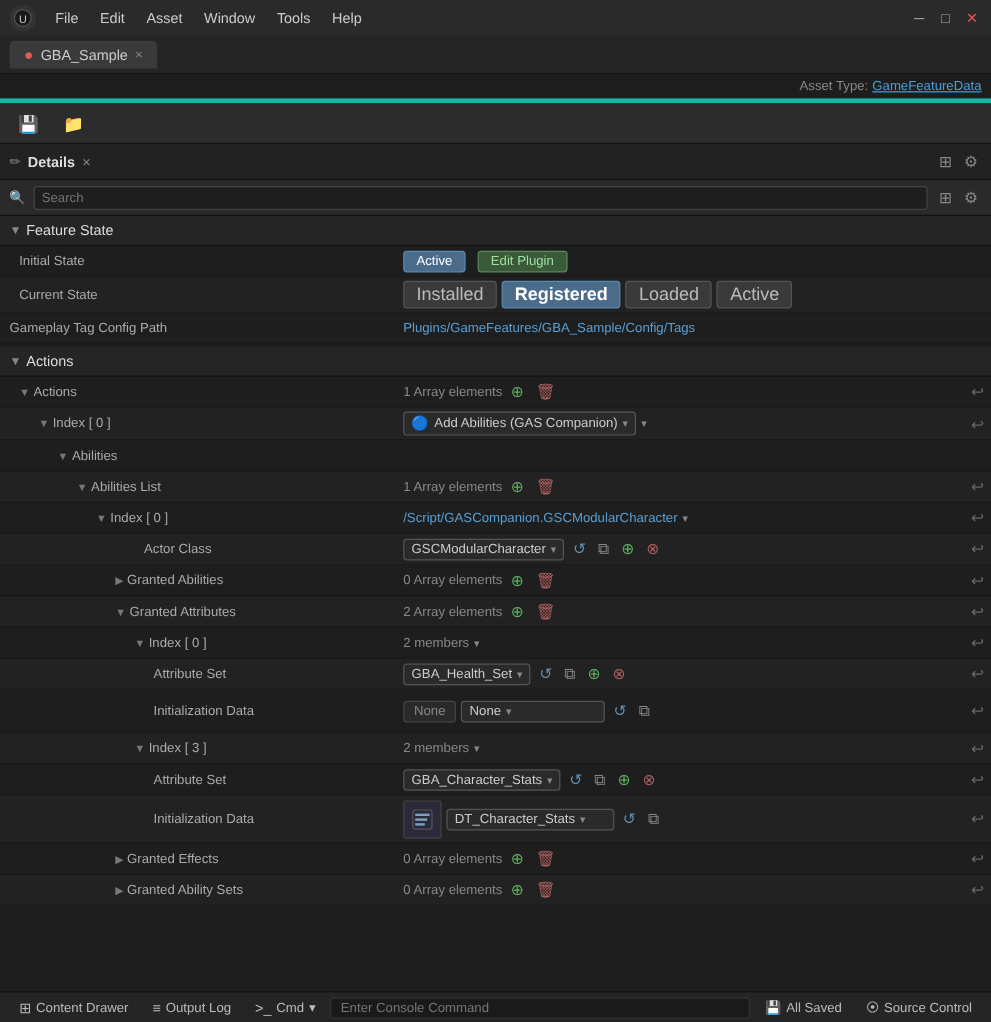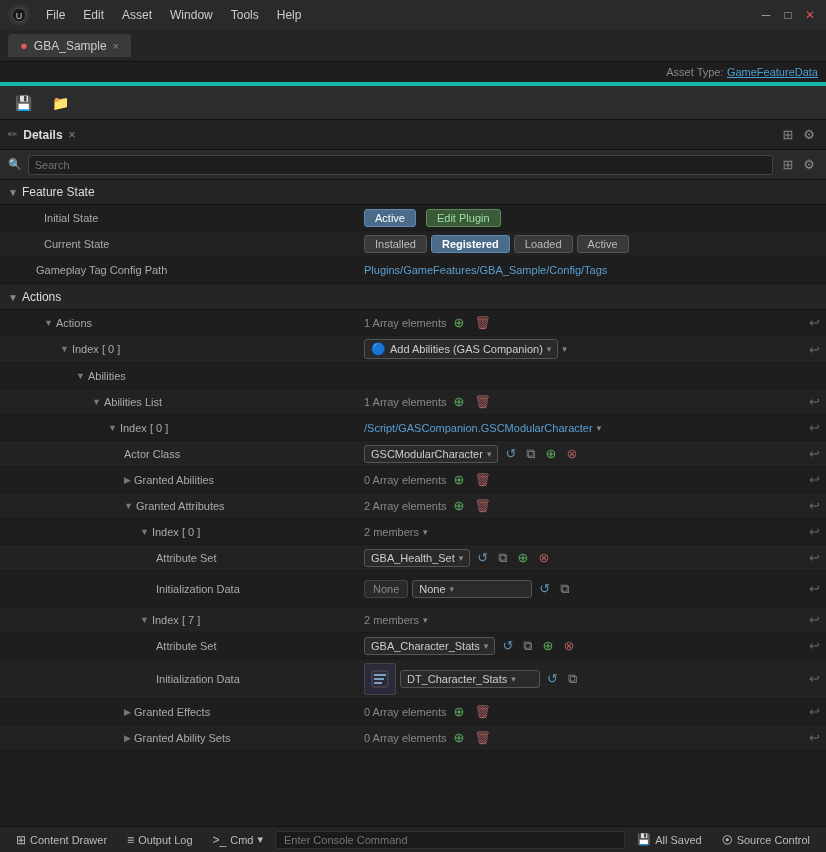--- a/index.html
+++ b/index.html
@@ -168,21 +168,21 @@
     .section-label { color: #ddd; font-size: 12px; font-weight: 500; }
 
     
     .state-btn {
       background: #3a3a3a;
       border: 1px solid #555;
       color: #bbb;
       padding: 2px 10px;
       border-radius: 3px;
       cursor: pointer;
-      font-size: 11px;
+      font-size: 15px;
     }
     .state-btn.active {
       background: #4a6b8a;
       border-color: #5a8ab0;
       color: #fff;
       font-weight: bold;
     }
     .edit-plugin-btn {
       background: #3a5a3a;
       border: 1px solid #5a8a5a;
@@ -317,21 +317,20 @@
     .full-row {
       display: flex;
       width: 100%;
     }
     .label-col {
       width: 330px;
       flex-shrink: 0;
       padding: 4px 8px;
       display: flex;
       align-items: center;
-      margin-left: 28px;
     }
     .value-col {
       flex: 1;
       padding: 3px 6px;
       display: flex;
       align-items: center;
       gap: 4px;
       flex-wrap: wrap;
     }
     .actions-col {
@@ -527,21 +526,21 @@
         <span class="dropdown-arrow" style="color:#888;">▾</span>
       </div>
       <div class="actions-col">
         <span class="undo-btn">↩</span>
       </div>
     </div>
   </div>
 
   <div class="tree-row alt">
     <div class="full-row">
-      <div class="label-col" style="padding-left:96px;">
+      <div class="label-col" style="padding-left:120px;">
         <span class="tree-label">Actor Class</span>
       </div>
       <div class="value-col">
         <div class="dropdown">
           <span>GSCModularCharacter</span>
           <span class="dropdown-arrow">▾</span>
         </div>
         <button class="row-icon-btn blue">↺</button>
         <button class="row-icon-btn">⧉</button>
         <button class="row-icon-btn green">⊕</button>
@@ -641,21 +640,21 @@
       <div class="actions-col">
         <span class="undo-btn">↩</span>
       </div>
     </div>
   </div>
 
   <div class="tree-row alt">
     <div class="full-row">
       <div class="label-col" style="padding-left:112px; display:flex; align-items:center; gap:3px;">
         <span class="tree-arrow">▼</span>
-        <span class="tree-label">Index [ 7 ]</span>
+        <span class="tree-label">Index [ 3 ]</span>
       </div>
       <div class="value-col">
         <span class="array-count">2 members</span>
         <span class="dropdown-arrow" style="color:#888;">▾</span>
       </div>
       <div class="actions-col">
         <span class="undo-btn">↩</span>
       </div>
     </div>
   </div>

